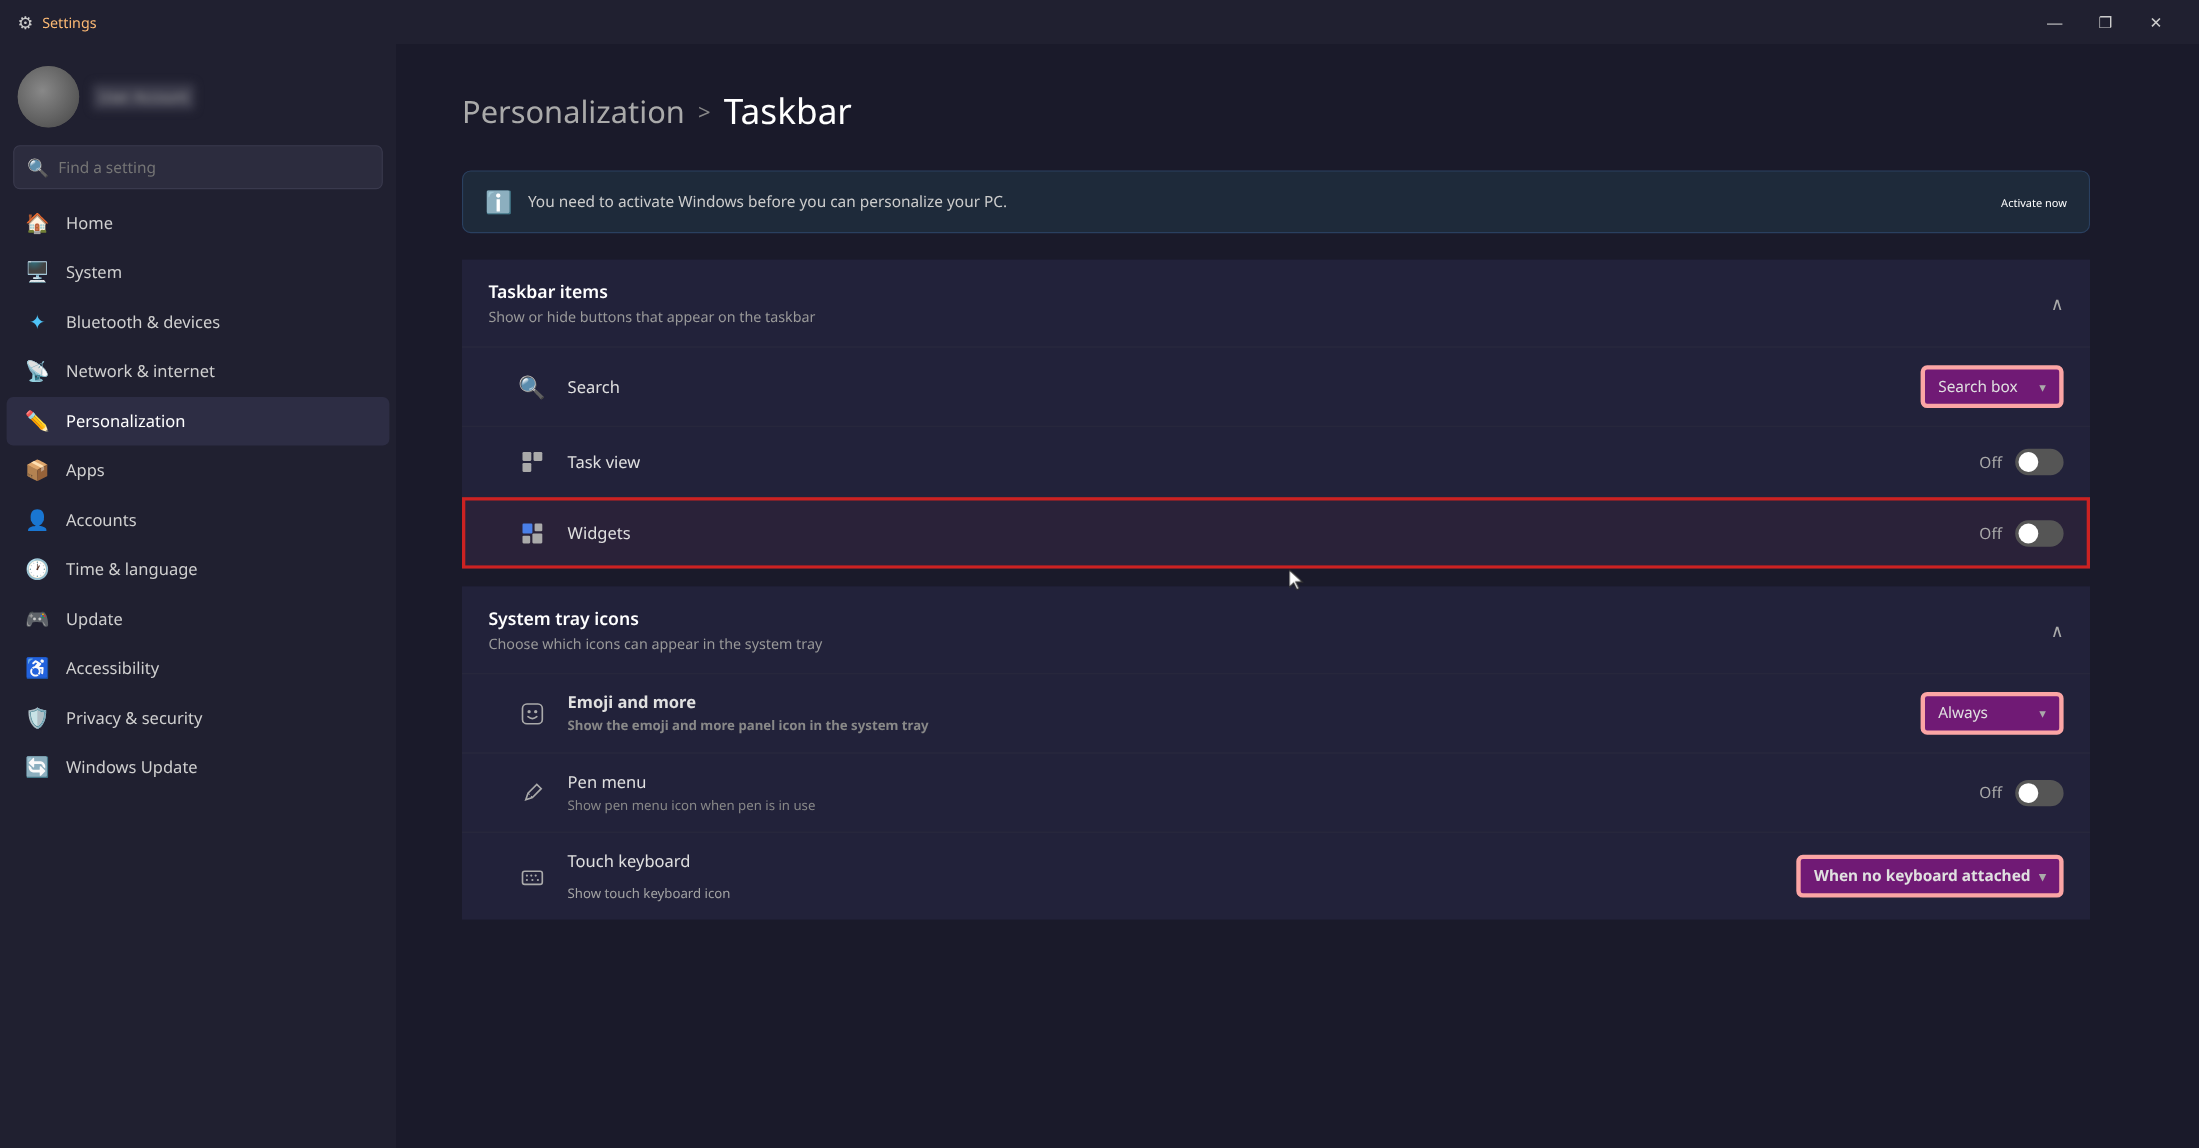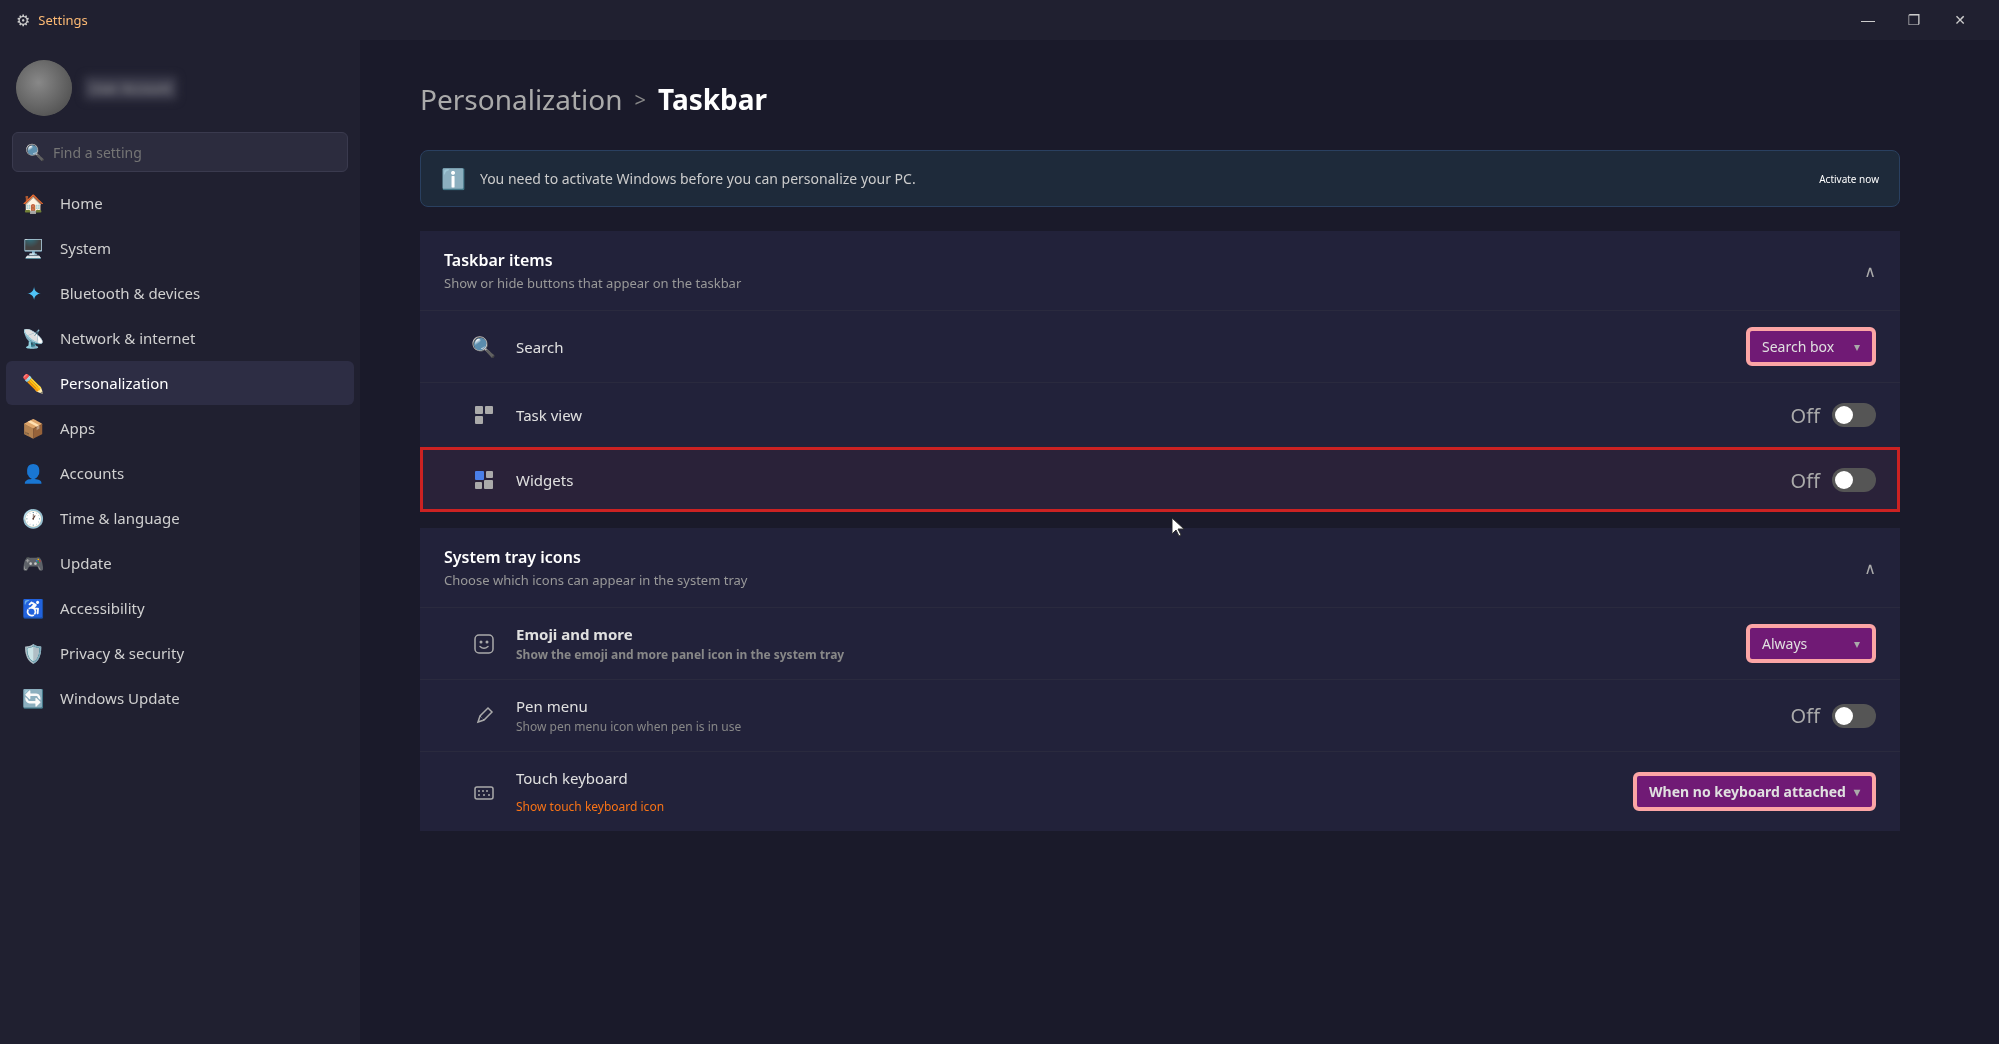--- a/index.html
+++ b/index.html
@@ -168,23 +168,23 @@
       font-size: 28px;
       color: #aaa;
       cursor: pointer;
       font-weight: 400;
     }
     .breadcrumb-separator {
       font-size: 20px;
       color: #888;
     }
     .breadcrumb-current {
-      font-size: 28px;
+      font-size: 32px;
       color: #fff;
-      font-weight: 700;
+      font-weight: 400;
     }
 
     
     .activation-banner {
       display: flex;
       align-items: center;
       background: #1e2a3a;
       border: 1px solid #2a4060;
       border-radius: 8px;
       padding: 14px 20px;
@@ -307,21 +307,21 @@
       width: 18px;
       height: 18px;
       border-radius: 50%;
       background: #fff;
       top: 3px;
       transition: left 0.2s;
     }
     .toggle.off .toggle-knob { left: 3px; }
 
     .off-label {
-      font-size: 20px;
+      font-size: 14px;
       color: #aaa;
     }
   </style>
 </head>
 <body>
 
 <div class="titlebar">
   <span style="font-size:16px; color:#ccc;">⚙</span>
   <span class="titlebar-title">Settings</span>
   <div class="titlebar-controls">
@@ -525,21 +525,21 @@
               <line x1="6" y1="10" x2="6" y2="10" stroke="#aaa" stroke-width="2" stroke-linecap="round"></line>
               <line x1="10" y1="10" x2="10" y2="10" stroke="#aaa" stroke-width="2" stroke-linecap="round"></line>
               <line x1="14" y1="10" x2="14" y2="10" stroke="#aaa" stroke-width="2" stroke-linecap="round"></line>
               <line x1="6" y1="14" x2="6" y2="14" stroke="#aaa" stroke-width="2" stroke-linecap="round"></line>
               <line x1="11" y1="14" x2="11" y2="14" stroke="#aaa" stroke-width="2" stroke-linecap="round"></line>
               <line x1="16" y1="14" x2="16" y2="14" stroke="#aaa" stroke-width="2" stroke-linecap="round"></line>
             </svg>
           </div>
           <div style="flex:1;">
             <div class="setting-label">Touch keyboard</div>
-            <div style="font-size:12px; color:#f97316; margin-top:10px;">Show touch keyboard icon</div>
+            <div style="font-size:12px; color:#a3a3a3; margin-top:10px;">Show touch keyboard icon</div>
           </div>
           <div class="setting-control">
             <div class="dropdown" style="min-width: 220px; font-weight: bold;">
               <span>When no keyboard attached</span>
               <span class="dropdown-chevron">▾</span>
             </div>
           </div>
         </div>
       </div>
 

